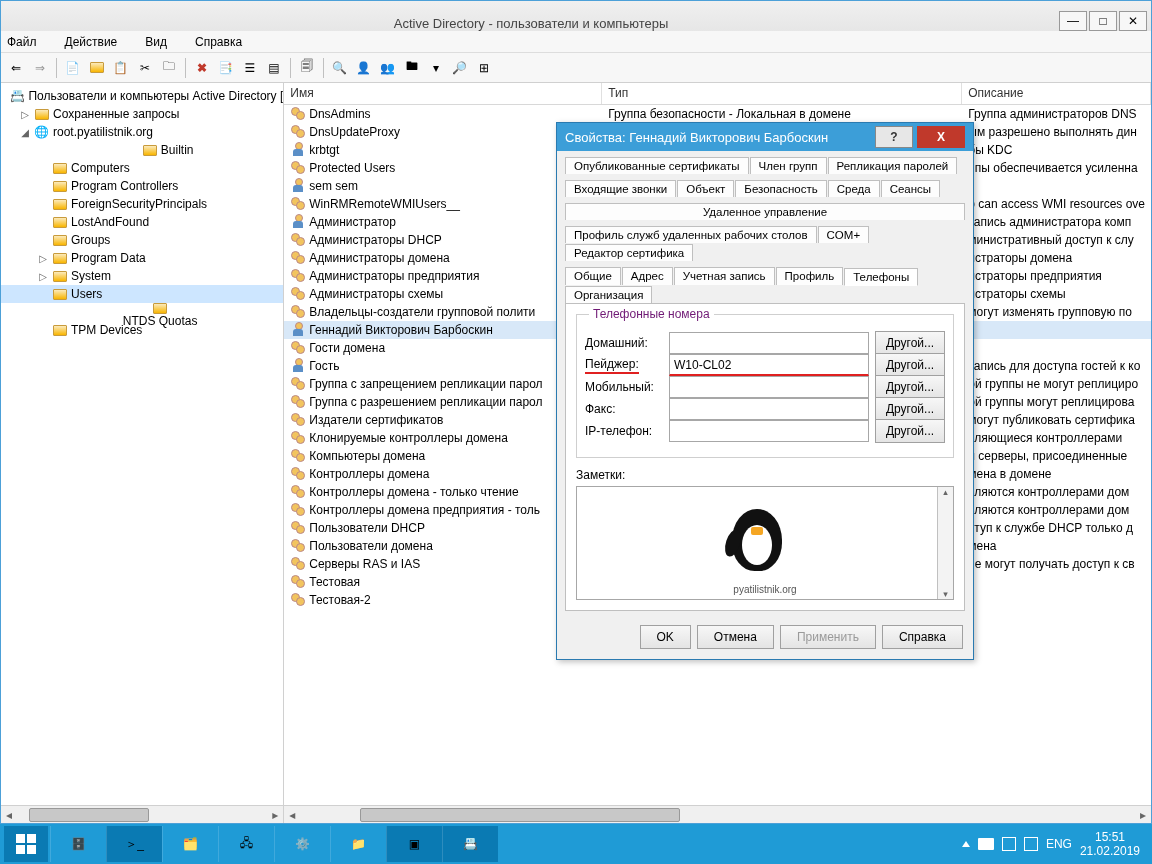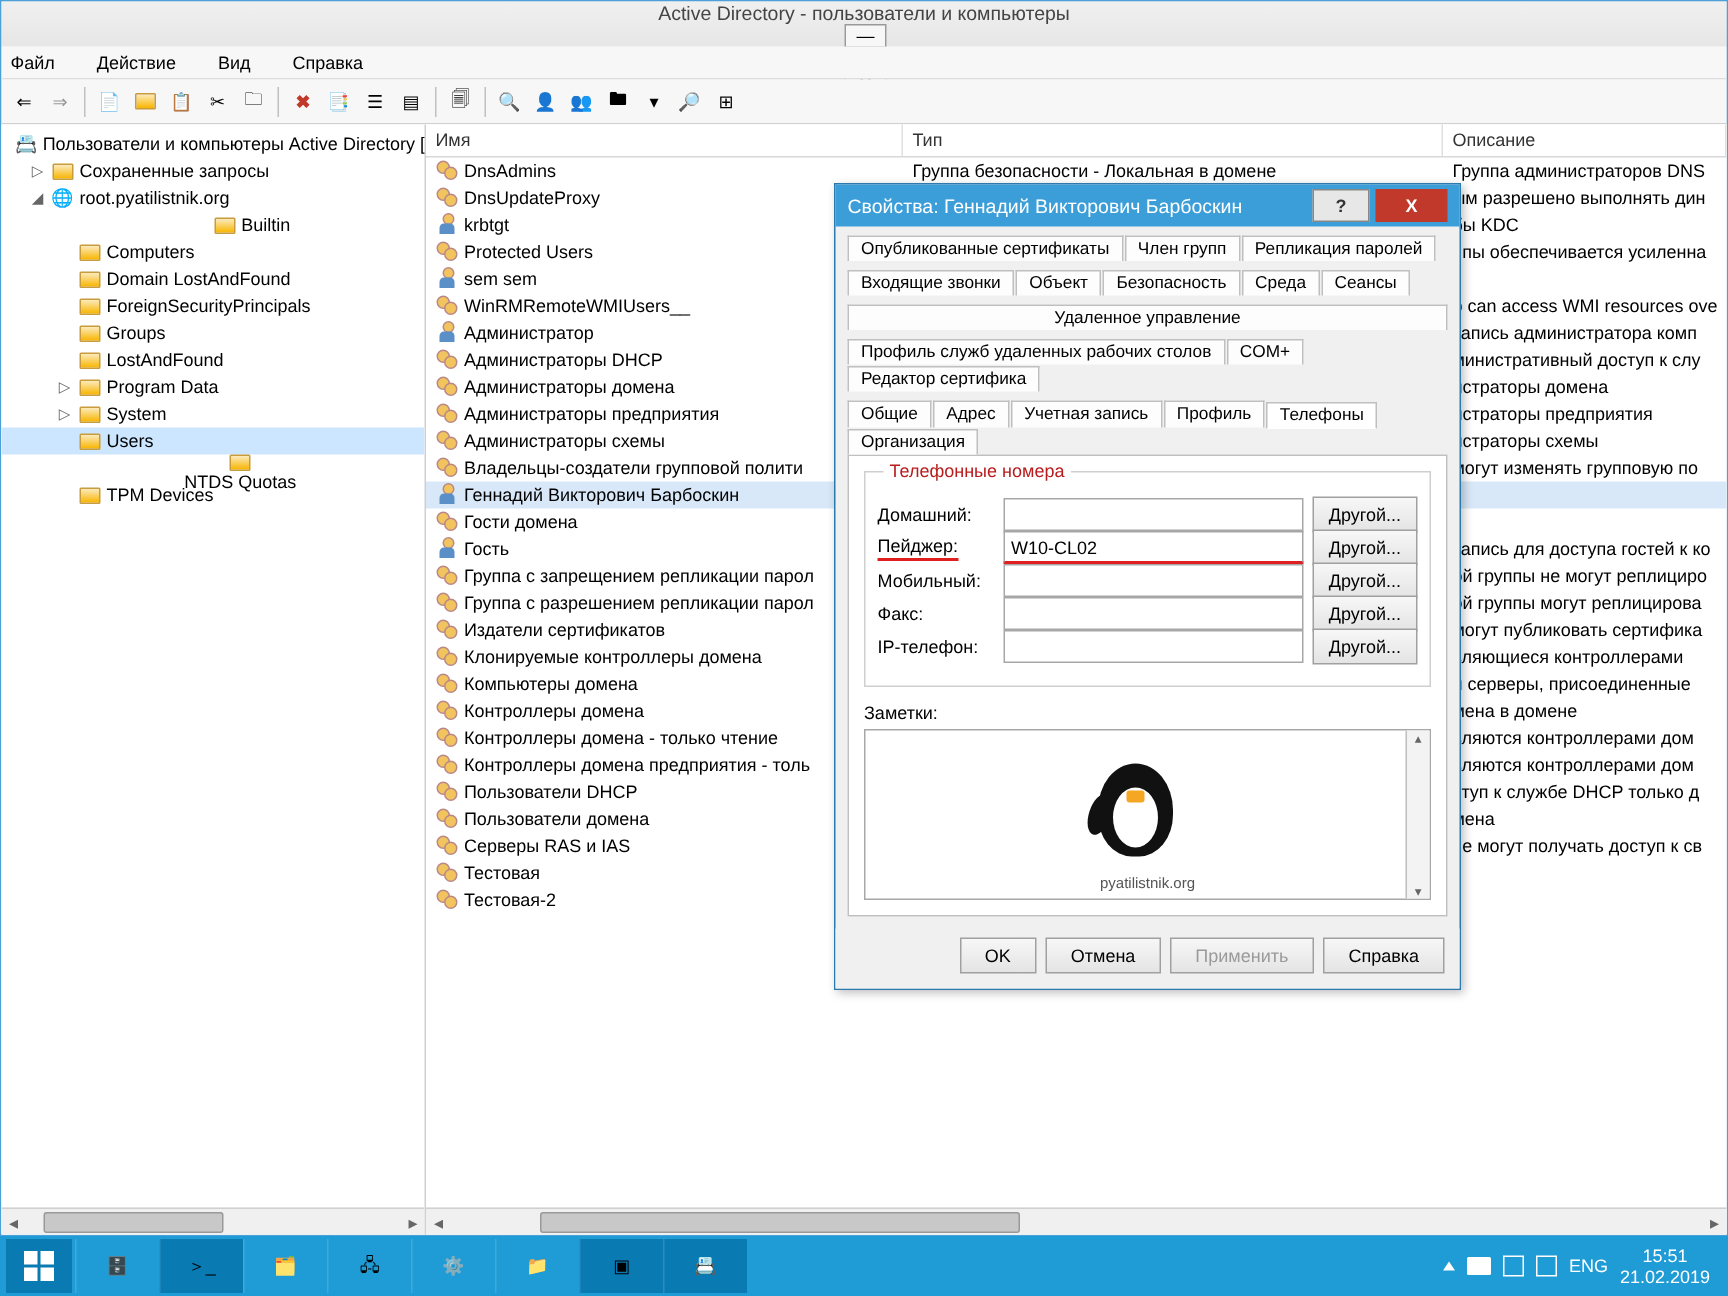--- a/index.html
+++ b/index.html
@@ -1,20 +1,20 @@
 <!DOCTYPE html>
 <html><head>
 <meta charset="utf-8">
 <style>
 * { box-sizing: border-box; margin: 0; padding: 0; font-family: "Segoe UI", Tahoma, sans-serif; font-size: 12px; }
 body { width: 1152px; height: 864px; background: #fff; overflow: hidden; position: relative; }
 
 
 .mainwin { width: 1152px; height: 824px; background: #f0f0f0; border: 1px solid #4ca0d8; display: flex; flex-direction: column; }
-.titlebar { height: 30px; background: linear-gradient(#f0f0f0,#e6e6e6); display: flex; align-items: center; padding: 0 4px; flex-direction: column; }
+.titlebar { height: 30px; background: linear-gradient(#f0f0f0,#e6e6e6); display: flex; align-items: flex-end; padding: 0 4px; }
 .titlebar .title { flex: 1; text-align: center; color: #444; font-size: 13px; }
 .titlebar .wbtn { width: 28px; height: 20px; border: 1px solid #999; background: #f7f7f7; margin-left: 2px; display: flex; align-items: center; justify-content: center; cursor: pointer; }
 .menubar { height: 22px; background: #f7f7f7; display: flex; align-items: center; padding: 0 6px; gap: 28px; border-bottom: 1px solid #ddd; }
 .menubar span { cursor: pointer; }
 .toolbar { height: 30px; background: #f7f7f7; border-bottom: 1px solid #d0d0d0; display: flex; align-items: center; padding: 0 4px; gap: 2px; }
 .tbtn { width: 22px; height: 22px; display: flex; align-items: center; justify-content: center; cursor: pointer; }
 .tsep { width: 1px; height: 20px; background: #c0c0c0; margin: 0 3px; }
 
 .content { flex: 1; display: flex; background: #fff; }
 .treepane { width: 292px; border-right: 1px solid #d0d0d0; background: #fff; overflow: auto; padding: 4px 0; position: relative; }
@@ -49,21 +49,21 @@
 .dialog { position: absolute; left: 556px; top: 122px; width: 418px; background: #f0f0f0; border: 1px solid #2a7ab0; box-shadow: 2px 2px 6px rgba(0,0,0,.25); z-index: 20; }
 .dlg-title { height: 28px; background: #3c9ed8; color: #fff; display: flex; align-items: center; padding: 0 8px; }
 .dlg-title .t { flex: 1; font-size: 13px; }
 .dlg-title .hbtn { width: 38px; height: 22px; border: 1px solid #888; background: #e7e7e7; margin-left: 4px; display:flex; align-items:center; justify-content:center; cursor:pointer; color:#333; font-weight:bold; }
 .dlg-title .xbtn { width: 48px; height: 22px; background: #c0392b; color:#fff; margin-left: 4px; display:flex; align-items:center; justify-content:center; cursor:pointer; font-weight:bold; font-size:14px; }
 .tabs { padding: 6px 8px 0 8px; display: flex; flex-wrap: wrap; gap: 1px; }
 .tab { background: #fdfdfd; border: 1px solid #bfbfbf; border-bottom: none; padding: 2px 8px; cursor:pointer; font-size: 11.5px; }
 .tab.active { background: #fff; position: relative; top: 1px; border-bottom: 1px solid #fff; }
 .tabbody { margin: 0 8px 8px 8px; background: #fff; border: 1px solid #bfbfbf; padding: 10px; }
 .fieldset { border: 1px solid #cfcfcf; padding: 10px 8px 8px 8px; margin-bottom: 10px; }
-.legend { position: relative; top: -18px; left: 4px; background: #fff; padding: 0 4px; color: #b91c1c; width: fit-content; }
+.legend { position: relative; top: -18px; left: 4px; background: #fff; padding: 0 4px; color: #701a75; width: fit-content; }
 .frow { display: flex; align-items: center; margin: -8px 0 6px 0; gap: 6px; }
 .frow label { width: 78px; }
 .frow input { flex: 1; height: 22px; border: 1px solid #a7a7a7; padding: 0 4px; }
 .frow button { width: 70px; height: 24px; border: 1px solid #a0a0a0; background: linear-gradient(#f7f7f7,#e4e4e4); cursor:pointer; }
 .underline-red { border-bottom: 2px solid #e02020; display:inline-block; padding-bottom:1px; }
 .notes { border: 1px solid #a7a7a7; height: 114px; display:flex; position:relative; }
 .logo-box { flex:1; display:flex; align-items:center; justify-content:center; }
 .penguin { width:70px; height:80px; position:relative; }
 .penguin .body { position:absolute; width:50px; height:62px; background:#111; border-radius:50% 50% 45% 45%; left:10px; top:6px; }
 .penguin .belly { position:absolute; width:30px; height:40px; background:#fff; border-radius:50%; left:20px; top:22px; }
@@ -171,42 +171,42 @@
             <span class="ticon">
               <div class="folder-ico"></div>
             </span>
             <span>Computers</span>
           </div>
           <div class="tree-row" style="padding-left: 36px;">
             <span class="twist"></span>
             <span class="ticon">
               <div class="folder-ico"></div>
             </span>
-            <span>Domain LostAndFound</span>
+            <span>Program Controllers</span>
           </div>
           <div class="tree-row" style="padding-left: 36px;">
             <span class="twist"></span>
             <span class="ticon">
               <div class="folder-ico"></div>
             </span>
             <span>ForeignSecurityPrincipals</span>
           </div>
           <div class="tree-row" style="padding-left: 36px;">
             <span class="twist"></span>
             <span class="ticon">
               <div class="folder-ico"></div>
             </span>
+            <span>LostAndFound</span>
+          </div>
+          <div class="tree-row" style="padding-left: 36px;">
+            <span class="twist"></span>
+            <span class="ticon">
+              <div class="folder-ico"></div>
+            </span>
             <span>Groups</span>
-          </div>
-          <div class="tree-row" style="padding-left: 36px;">
-            <span class="twist"></span>
-            <span class="ticon">
-              <div class="folder-ico"></div>
-            </span>
-            <span>LostAndFound</span>
           </div>
           <div class="tree-row" style="padding-left: 36px;">
             <span class="twist">▷</span>
             <span class="ticon">
               <div class="folder-ico"></div>
             </span>
             <span>Program Data</span>
           </div>
           <div class="tree-row" style="padding-left: 36px;">
             <span class="twist">▷</span>

